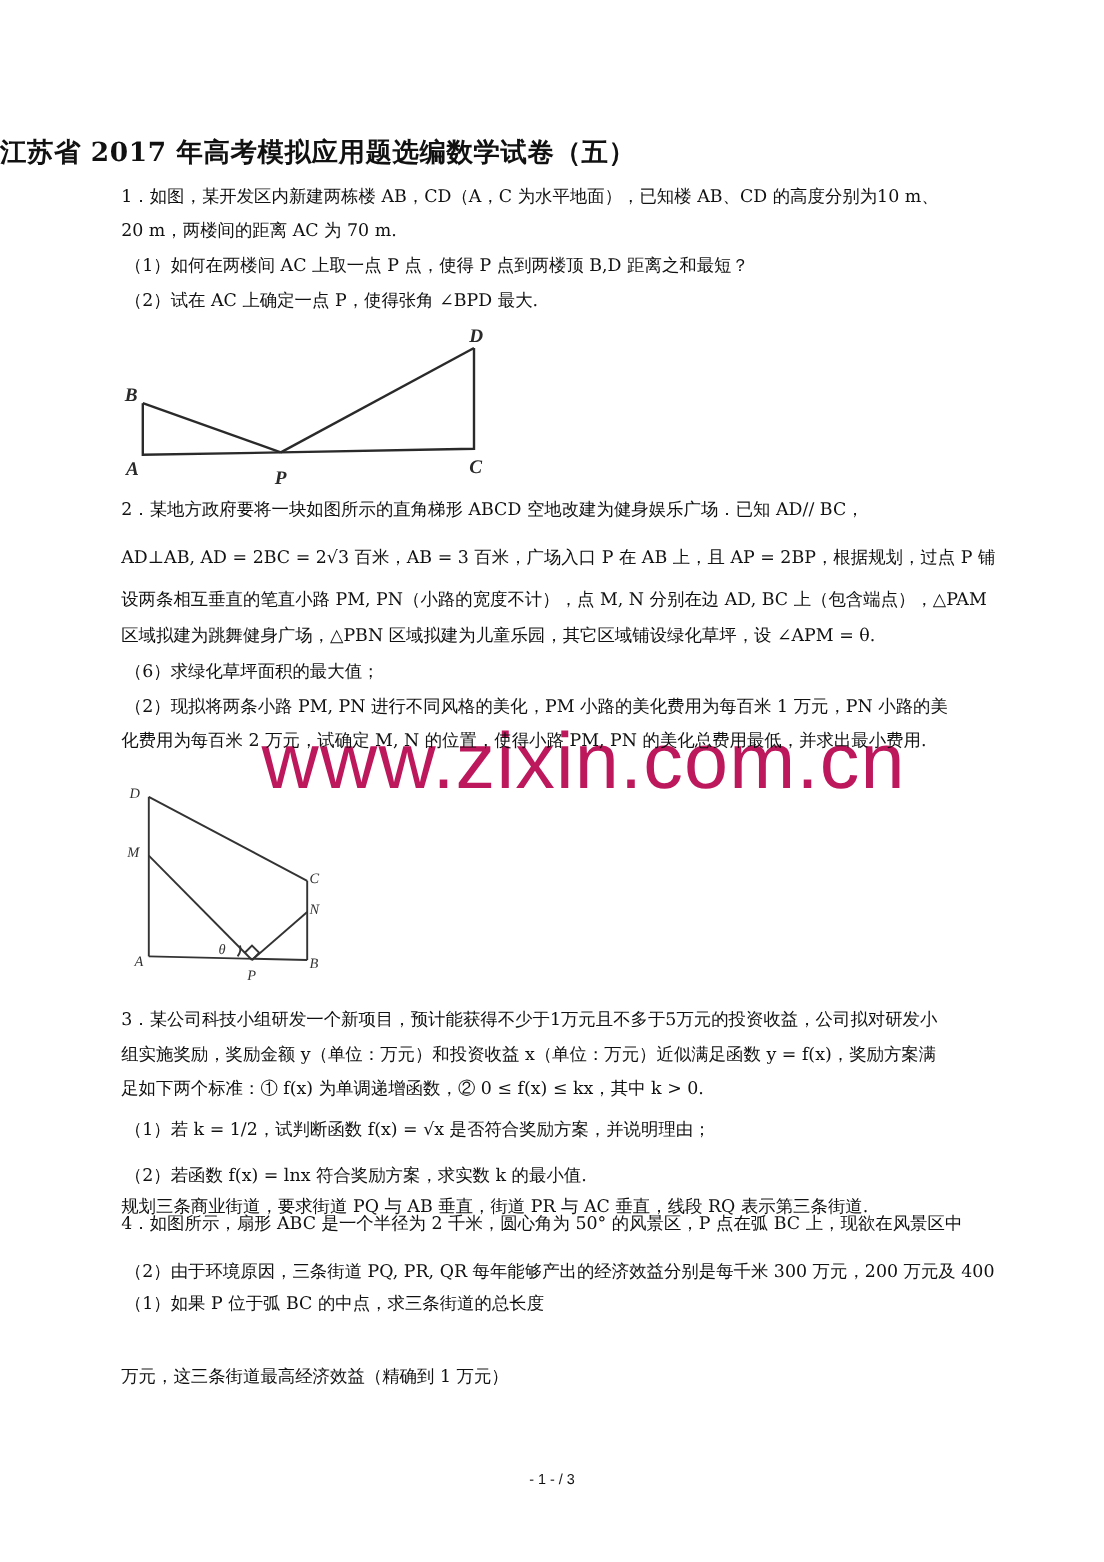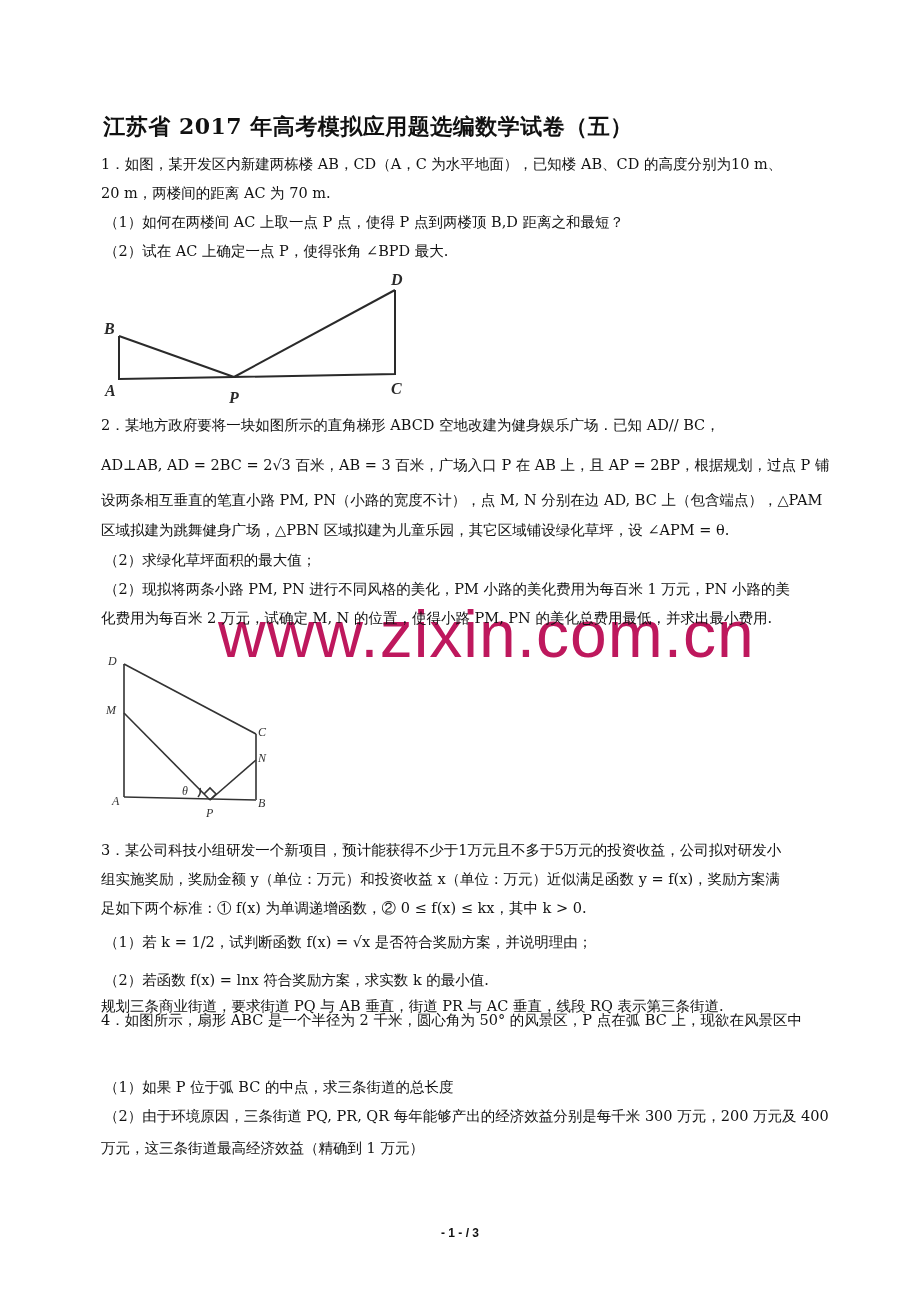--- a/index.html
+++ b/index.html
@@ -1,27 +1,27 @@
 <!DOCTYPE html>
 <html><head>
 <meta charset="utf-8">
 <style>
   html, body { margin: 0; padding: 0; background: #ffffff; }
   body { width: 920px; height: 1302px; position: relative; overflow: hidden;
          font-family: "DejaVu Serif", "Liberation Serif", serif; color: #111; }
   .page { position: absolute; left: 0; top: 0; width: 920px; height: 1302px; }
-  .title { position: absolute; left: 0; width: 736px; top: 112px; text-align: center;
+  .title { position: absolute; left: 0; width: 736px; top: 112px; text-align: left;
            font-size: 22px; font-weight: bold; letter-spacing: 0.5px; }
   .line { position: absolute; left: 85px; font-size: 14.5px; white-space: nowrap; line-height: 20px; margin-left: 16px; }
   .sub { left: 88px; }
   .watermark { position: absolute; left: 218px; top: 596px; font-family: "Liberation Sans", sans-serif;
                font-size: 66px; color: #be185d; letter-spacing: 1px; z-index: 0; pointer-events: none; }
   .fig { position: absolute; }
   .footer { position: absolute; left: 0; width: 920px; top: 1226px; text-align: center;
-            font-family: "Liberation Sans", sans-serif; font-weight: bold; font-size: 12px; }
+            font-family: "Liberation Sans", sans-serif; font-weight: normal; font-size: 12px; }
   .content { position: relative; z-index: 1; }
 </style>
 </head>
 <body>
 
 <div class="page">
 
   <div class="watermark">www.zixin.com.cn</div>
 
   <div class="content">
@@ -52,21 +52,21 @@
       </svg>
     </div>
 
     <div>
       <div class="line" style="top:415px">
         <span>2．</span><span>某地方政府要将一块如图所示的直角梯形 ABCD 空地改建为健身娱乐广场．已知 AD// BC，</span>
       </div>
       <div class="line" style="top:455px">AD⊥AB, AD = 2BC = 2√3 百米，AB = 3 百米，广场入口 P 在 AB 上，且 AP = 2BP，根据规划，过点 P 铺</div>
       <div class="line" style="top:490px">设两条相互垂直的笔直小路 PM, PN（小路的宽度不计），点 M, N 分别在边 AD, BC 上（包含端点），△PAM</div>
       <div class="line" style="top:520px">区域拟建为跳舞健身广场，△PBN 区域拟建为儿童乐园，其它区域铺设绿化草坪，设 ∠APM = θ.</div>
-      <div class="line sub" style="top:550px">（2）求绿化草坪面积的最大值；</div>
+      <div class="line sub" style="top:550px">（6）求绿化草坪面积的最大值；</div>
       <div class="line sub" style="top:579px">（2）现拟将两条小路 PM, PN 进行不同风格的美化，PM 小路的美化费用为每百米 1 万元，PN 小路的美</div>
       <div class="line" style="top:608px">化费用为每百米 2 万元，试确定 M, N 的位置，使得小路 PM, PN 的美化总费用最低，并求出最小费用.</div>
 
       <svg class="fig" style="left:100px; top:650px;" width="190" height="175" viewBox="0 0 190 175">
         <g stroke="#333" stroke-width="1.6" fill="none">
           <line x1="24" y1="14" x2="24" y2="147"></line>
           <line x1="24" y1="147" x2="156" y2="150"></line>
           <line x1="156" y1="150" x2="156" y2="84"></line>
           <line x1="24" y1="14" x2="156" y2="84"></line>
           <line x1="24" y1="63" x2="110" y2="150"></line>
@@ -96,19 +96,19 @@
       <div class="line sub" style="top:932px">（1）若 k = 1/2，试判断函数 f(x) = √x 是否符合奖励方案，并说明理由；</div>
       <div class="line sub" style="top:970px">（2）若函数 f(x) = lnx 符合奖励方案，求实数 k 的最小值.</div>
     </div>
 
     <div>
       <div class="line" style="top:1010px">
         <span>4．</span><span>如图所示，扇形 ABC 是一个半径为 2 千米，圆心角为 50° 的风景区，P 点在弧 BC 上，现欲在风景区中</span>
       </div>
       <div class="line" style="top:996px">规划三条商业街道，要求街道 PQ 与 AB 垂直，街道 PR 与 AC 垂直，线段 RQ 表示第三条街道.</div>
       <div class="line sub" style="top:1077px">（1）如果 P 位于弧 BC 的中点，求三条街道的总长度</div>
-      <div class="line sub" style="top:1106px">（2）由于环境原因，三条街道 PQ, PR, QR 每年能够产出的经济效益分别是每千米 300 万元，200 万元及 400</div>
+      <div class="line sub" style="top:1050px">（2）由于环境原因，三条街道 PQ, PR, QR 每年能够产出的经济效益分别是每千米 300 万元，200 万元及 400</div>
       <div class="line" style="top:1138px">万元，这三条街道最高经济效益（精确到 1 万元）</div>
     </div>
 
     <div class="footer">- 1 - / 3</div>
   </div>
 </div>
 
 </body></html>

